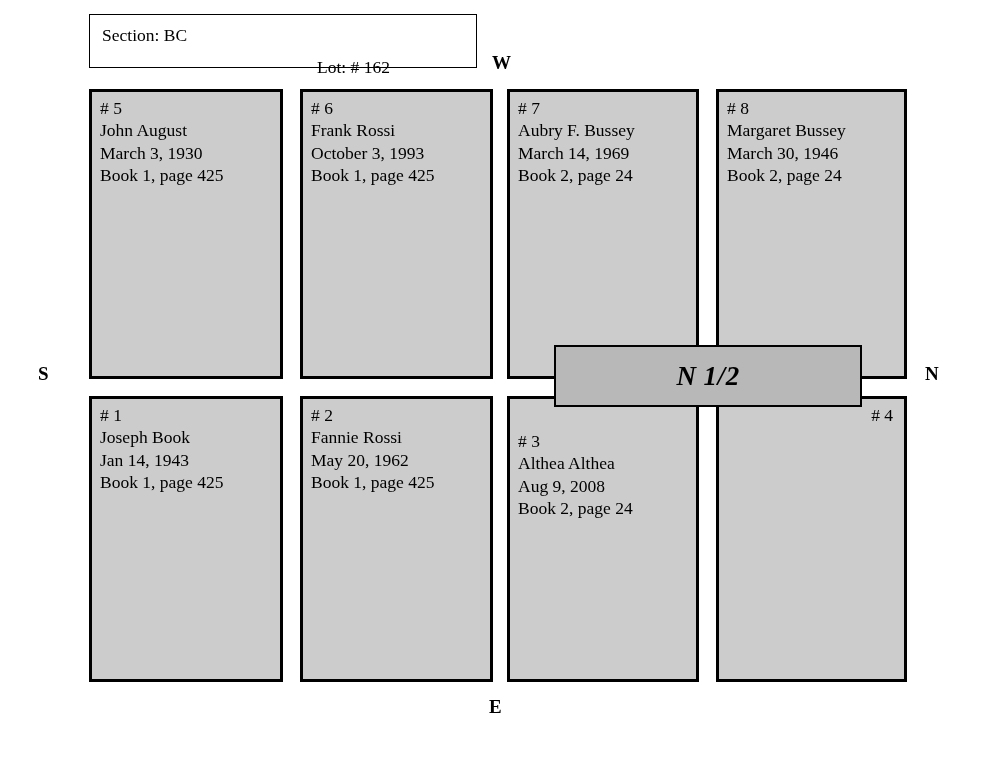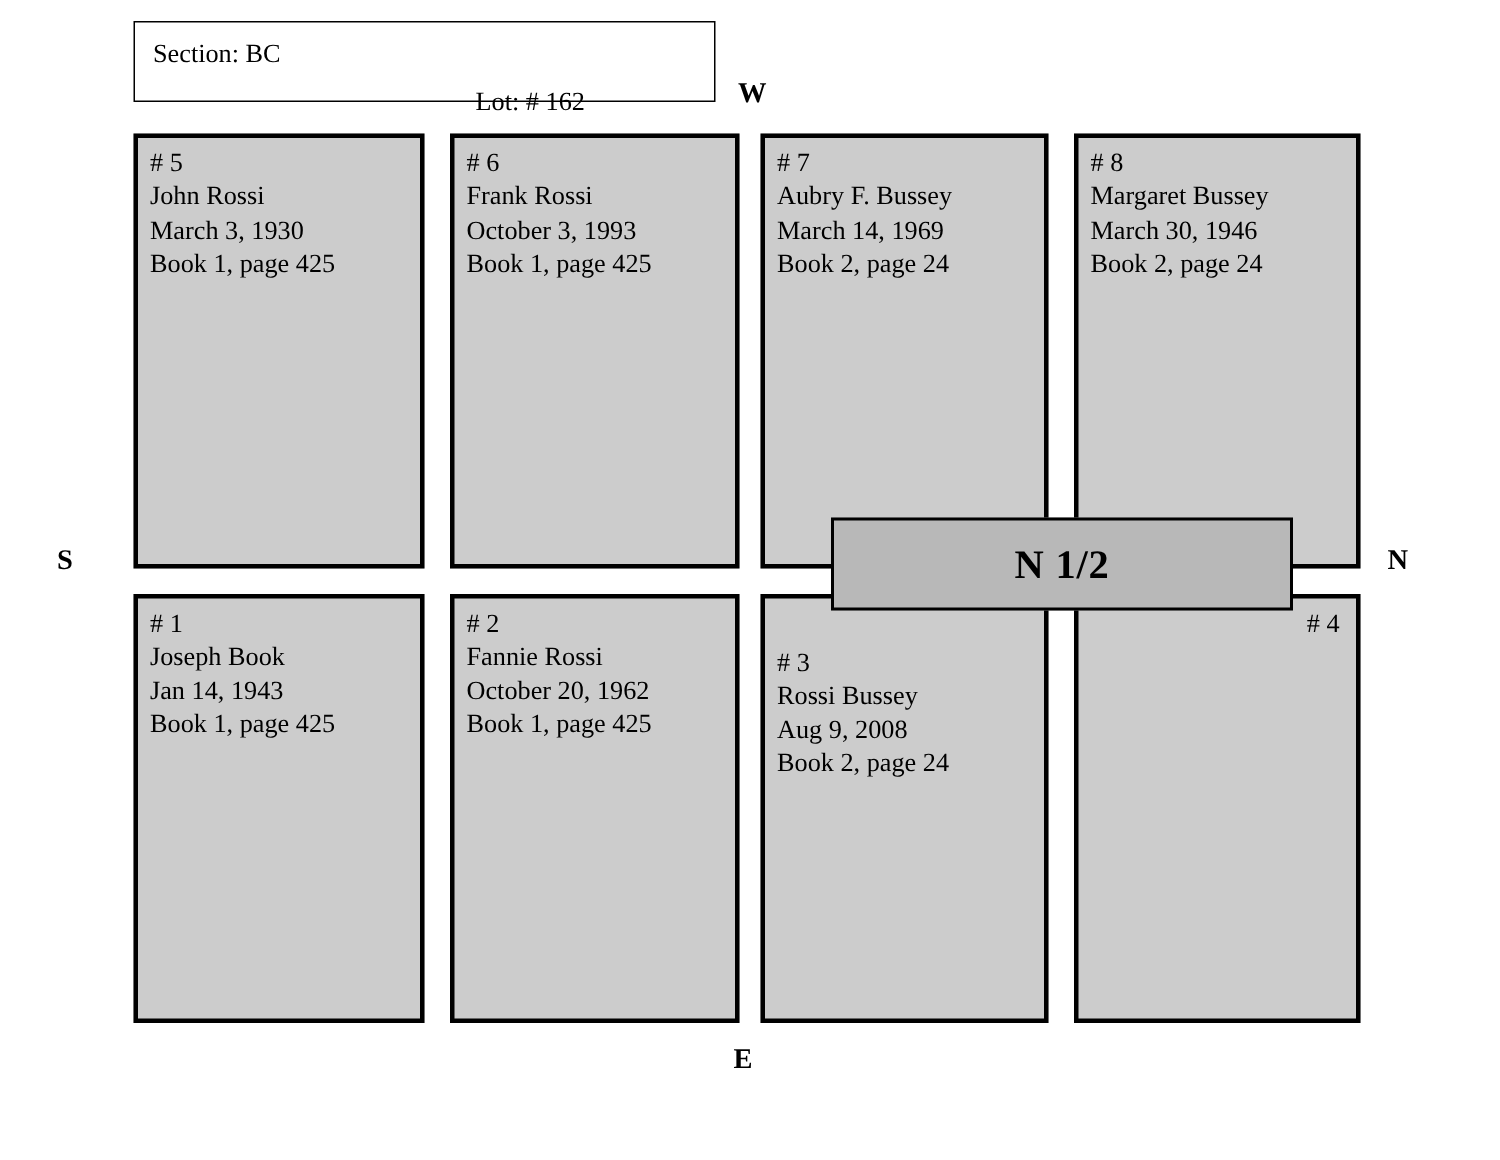--- a/index.html
+++ b/index.html
@@ -80,20 +80,21 @@
     left: 554px;
     top: 345px;
     width: 308px;
     height: 62px;
     background: #b8b8b8;
     border: 2px solid #000000;
     display: flex;
     align-items: center;
     justify-content: center;
     z-index: 5;
+    font-style: italic;
   }
   .banner-label {
     font-size: 27px;
     font-weight: bold;
     letter-spacing: 0.5px;
   }
 
   
   .compass {
     position: absolute;
@@ -123,21 +124,21 @@
   </div>
 
   <div class="compass compass-w">W</div>
   <div class="compass compass-n">N</div>
   <div class="compass compass-e">E</div>
   <div class="compass compass-s">S</div>
 
   <div class="plot col1 row-top">
     <div class="plot-text">
       <span class="plot-line"># 5</span>
-      <span class="plot-line">John Rossi</span>
+      <span class="plot-line">John August</span>
       <span class="plot-line">March 3, 1930</span>
       <span class="plot-line">Book 1, page 425</span>
     </div>
   </div>
 
   <div class="plot col2 row-top">
     <div class="plot-text">
       <span class="plot-line"># 6</span>
       <span class="plot-line">Frank Rossi</span>
       <span class="plot-line">October 3, 1993</span>
@@ -169,29 +170,29 @@
       <span class="plot-line">Joseph Book</span>
       <span class="plot-line">Jan 14, 1943</span>
       <span class="plot-line">Book 1, page 425</span>
     </div>
   </div>
 
   <div class="plot col2 row-bottom">
     <div class="plot-text">
       <span class="plot-line"># 2</span>
       <span class="plot-line">Fannie Rossi</span>
-      <span class="plot-line">October 20, 1962</span>
+      <span class="plot-line">May 20, 1962</span>
       <span class="plot-line">Book 1, page 425</span>
     </div>
   </div>
 
   <div class="plot col3 row-bottom">
     <div class="plot-text lowered">
       <span class="plot-line"># 3</span>
-      <span class="plot-line">Rossi Bussey</span>
+      <span class="plot-line">Althea Althea</span>
       <span class="plot-line">Aug 9, 2008</span>
       <span class="plot-line">Book 2, page 24</span>
     </div>
   </div>
 
   <div class="plot col4 row-bottom">
     <div class="plot-text right-aligned">
       <span class="plot-line"># 4</span>
     </div>
   </div>

